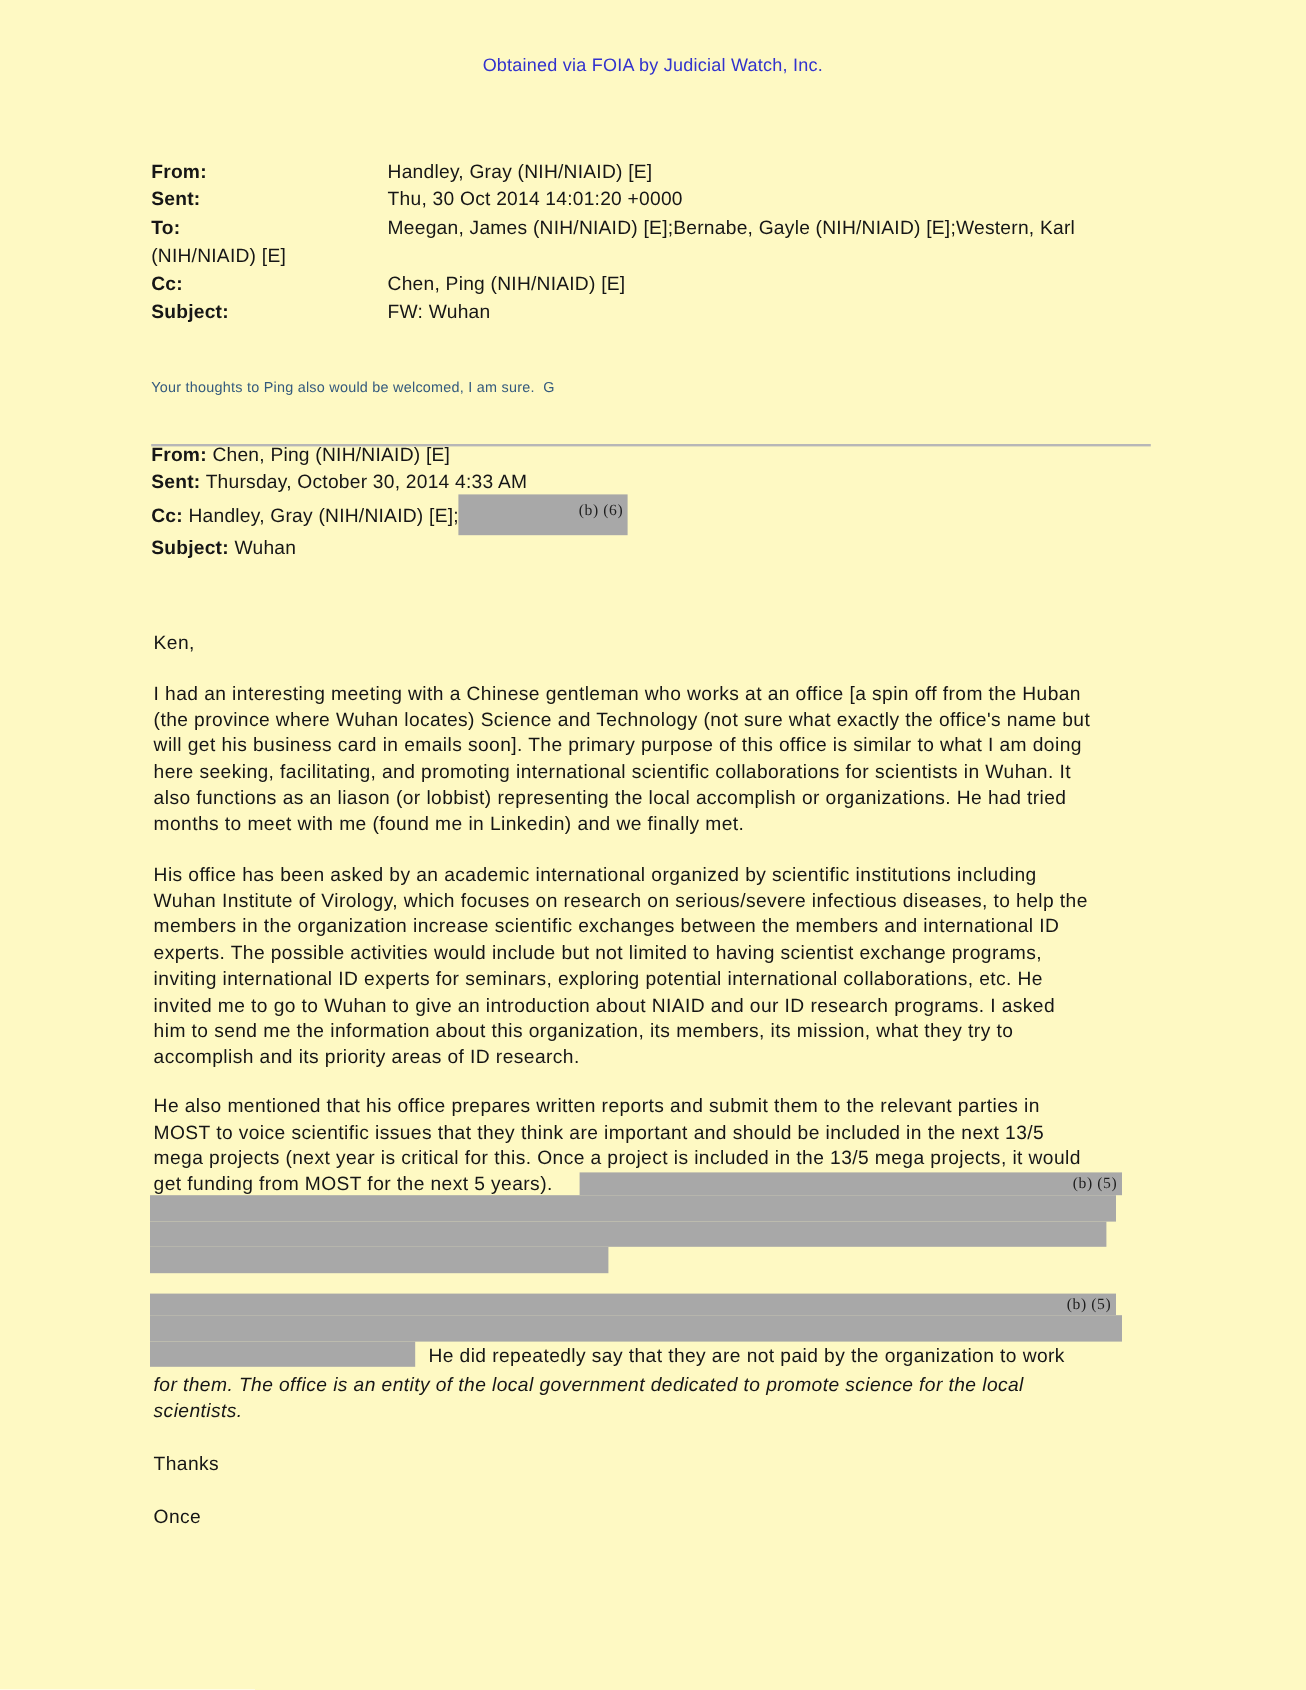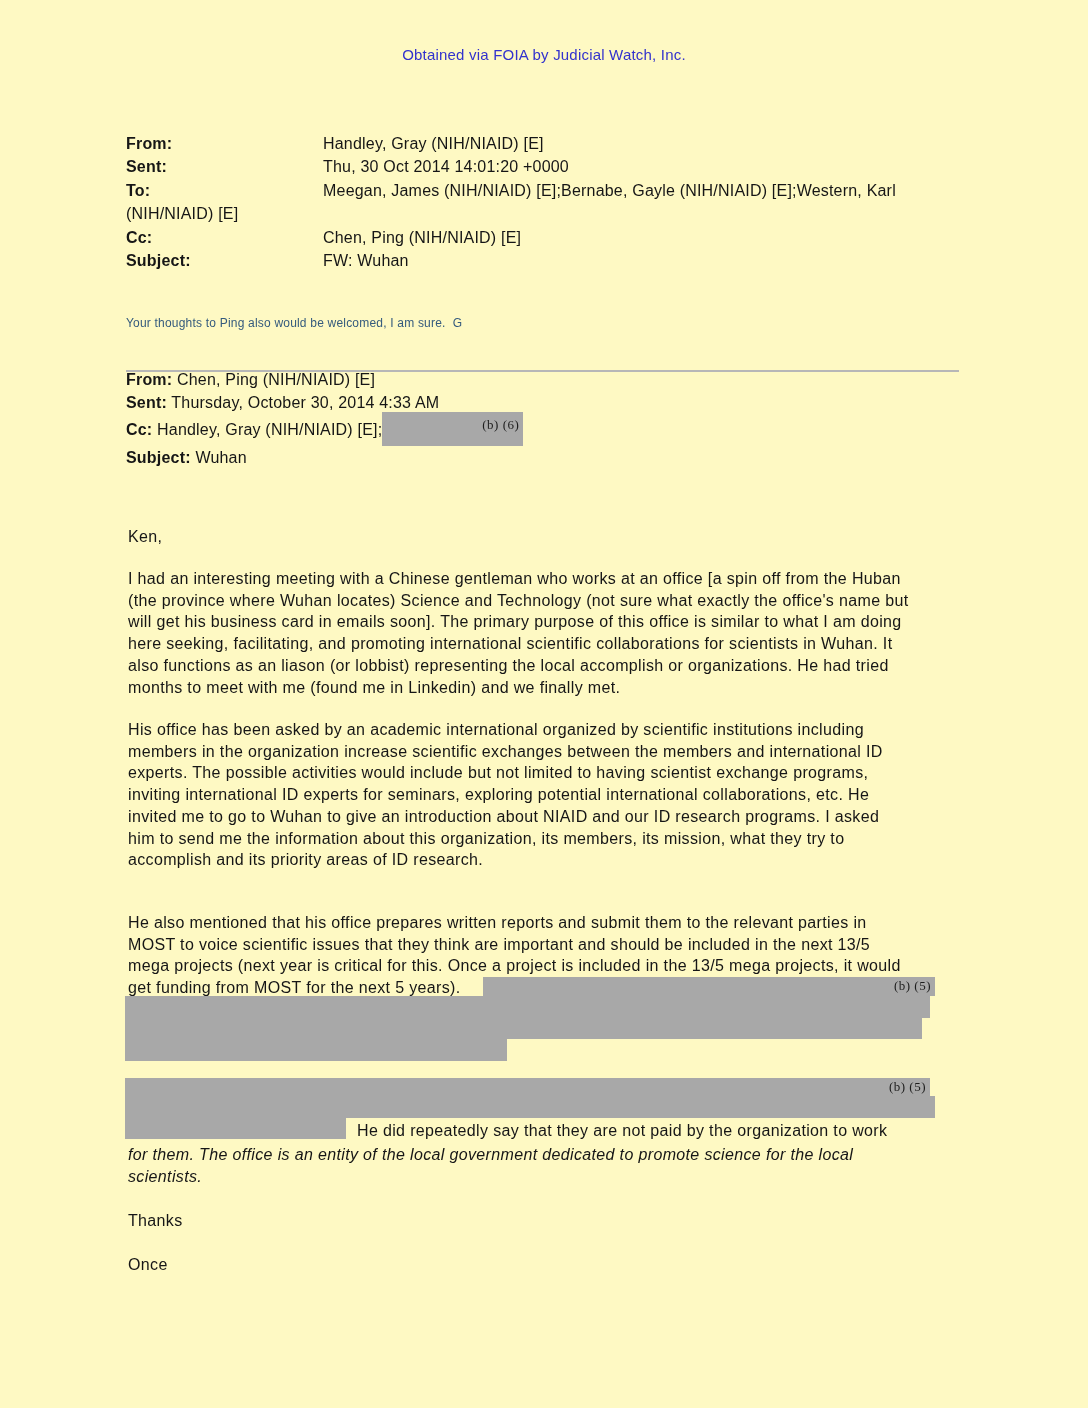--- a/index.html
+++ b/index.html
@@ -87,20 +87,21 @@
   <div class="para" style="top:568px;">
       <div>I had an interesting meeting with a Chinese gentleman who works at an office [a spin off from the Huban</div>
       <div>(the province where Wuhan locates) Science and Technology (not sure what exactly the office's name but</div>
       <div>will get his business card in emails soon]. The primary purpose of this office is similar to what I am doing</div>
       <div>here seeking, facilitating, and promoting international scientific collaborations for scientists in Wuhan. It</div>
       <div>also functions as an liason (or lobbist) representing the local accomplish or organizations. He had tried</div>
       <div>months to meet with me (found me in Linkedin) and we finally met.</div>
     </div>
   <div class="para" style="top:719px;">
       <div>His office has been asked by an academic international organized by scientific institutions including</div>
+      <div>Wuhan Institute of Virology, which focuses on research on serious/severe infectious diseases, to help the</div>
       <div>members in the organization increase scientific exchanges between the members and international ID</div>
       <div>experts. The possible activities would include but not limited to having scientist exchange programs,</div>
       <div>inviting international ID experts for seminars, exploring potential international collaborations, etc. He</div>
       <div>invited me to go to Wuhan to give an introduction about NIAID and our ID research programs. I asked</div>
       <div>him to send me the information about this organization, its members, its mission, what they try to</div>
       <div>accomplish and its priority areas of ID research.</div>
     </div>
   <div class="para" style="top:912px;">
       <div>He also mentioned that his office prepares written reports and submit them to the relevant parties in</div>
       <div>MOST to voice scientific issues that they think are important and should be included in the next 13/5</div>

